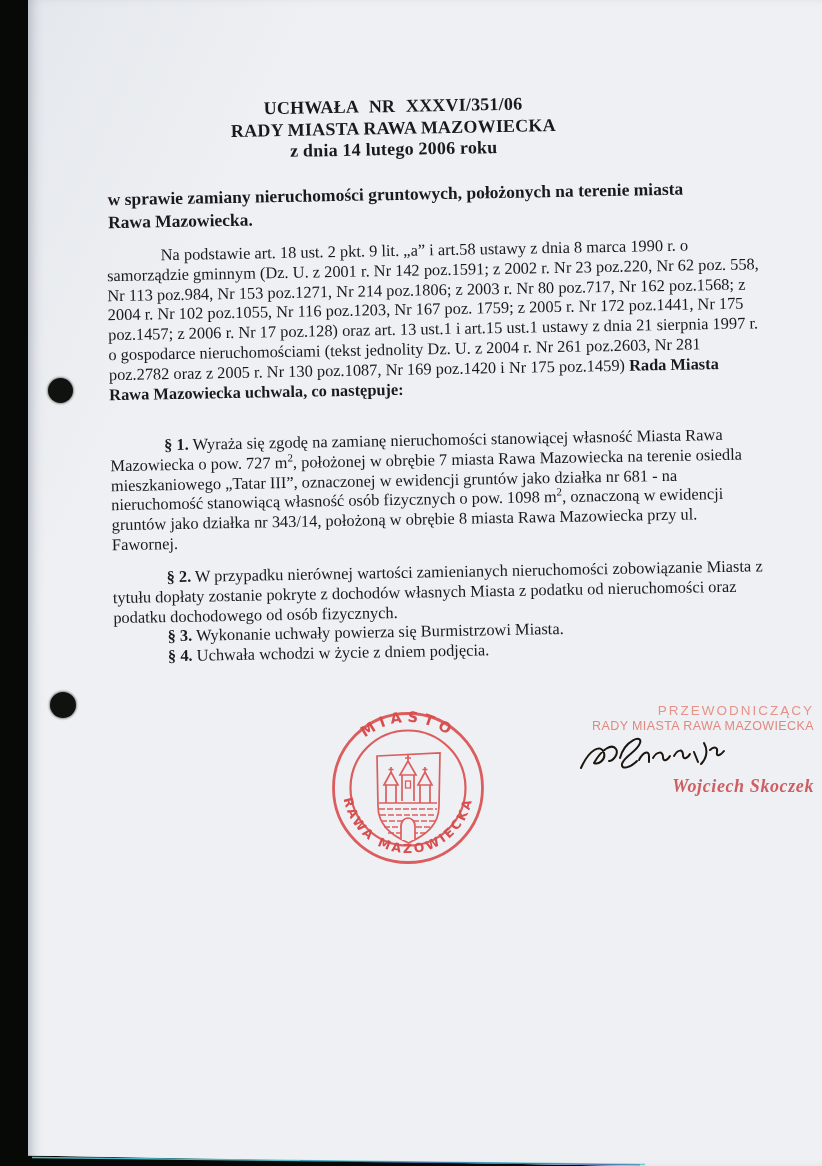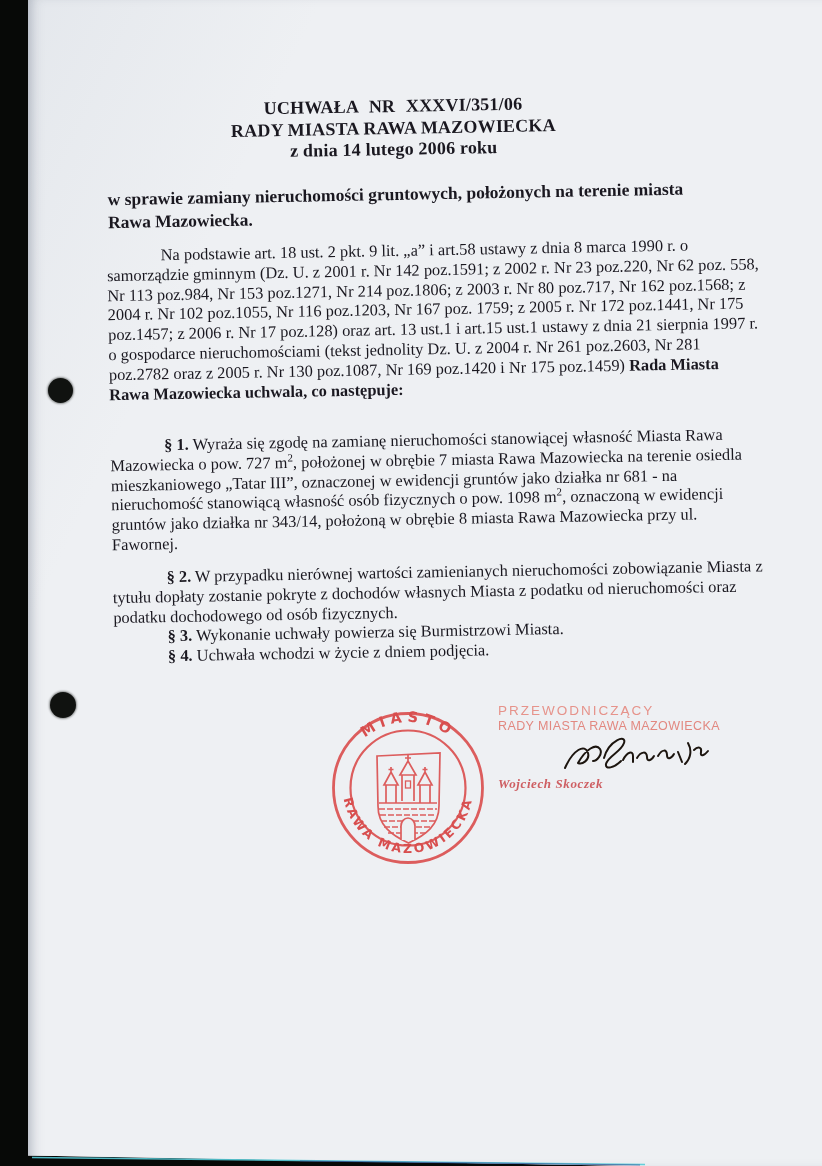--- a/index.html
+++ b/index.html
@@ -53,36 +53,36 @@
   .sec1{top:436px;}
   .secrest{top:568px;}
   .para p{margin:0;text-indent:54px;}
   sup{font-size:11px;line-height:0;}
 
   
   .stamp{position:absolute;left:295px;top:703px;}
 
   
   .sigblock{
-    position:absolute;left:470px;top:703px;width:300px;
-    text-align:left;
+    position:absolute;left:486px;top:703px;width:300px;
+    text-align:right;
   }
   .sig-title1{
     font-family:"Liberation Sans", sans-serif;
     font-size:13.5px;letter-spacing:2px;color:#e6938b;margin:0;
   }
   .sig-title2{
     font-family:"Liberation Sans", sans-serif;
     font-size:12.5px;letter-spacing:.4px;color:#e28880;margin:1px 0 0 0;
   }
   .sig-scribble{display:block;margin:1px auto 0 auto;}
   .sig-name{
     font-family:"Liberation Serif", serif;
     font-style:italic;font-weight:bold;
-    font-size:13px;letter-spacing:.6px;color:#ce5e62;margin:0;
+    font-size:18px;letter-spacing:.6px;color:#ce5e62;margin:0;
   }
 
   
   .hole{position:absolute;border-radius:50%;background:#101210;box-shadow:0 0 2px 1px rgba(20,22,20,.45);}
   .hole1{left:48px;top:378px;width:25px;height:25px;}
   .hole2{left:50px;top:692px;width:26px;height:26px;}
 
   
   .bottom-edge{position:absolute;left:0;top:0;pointer-events:none;}
 </style>

